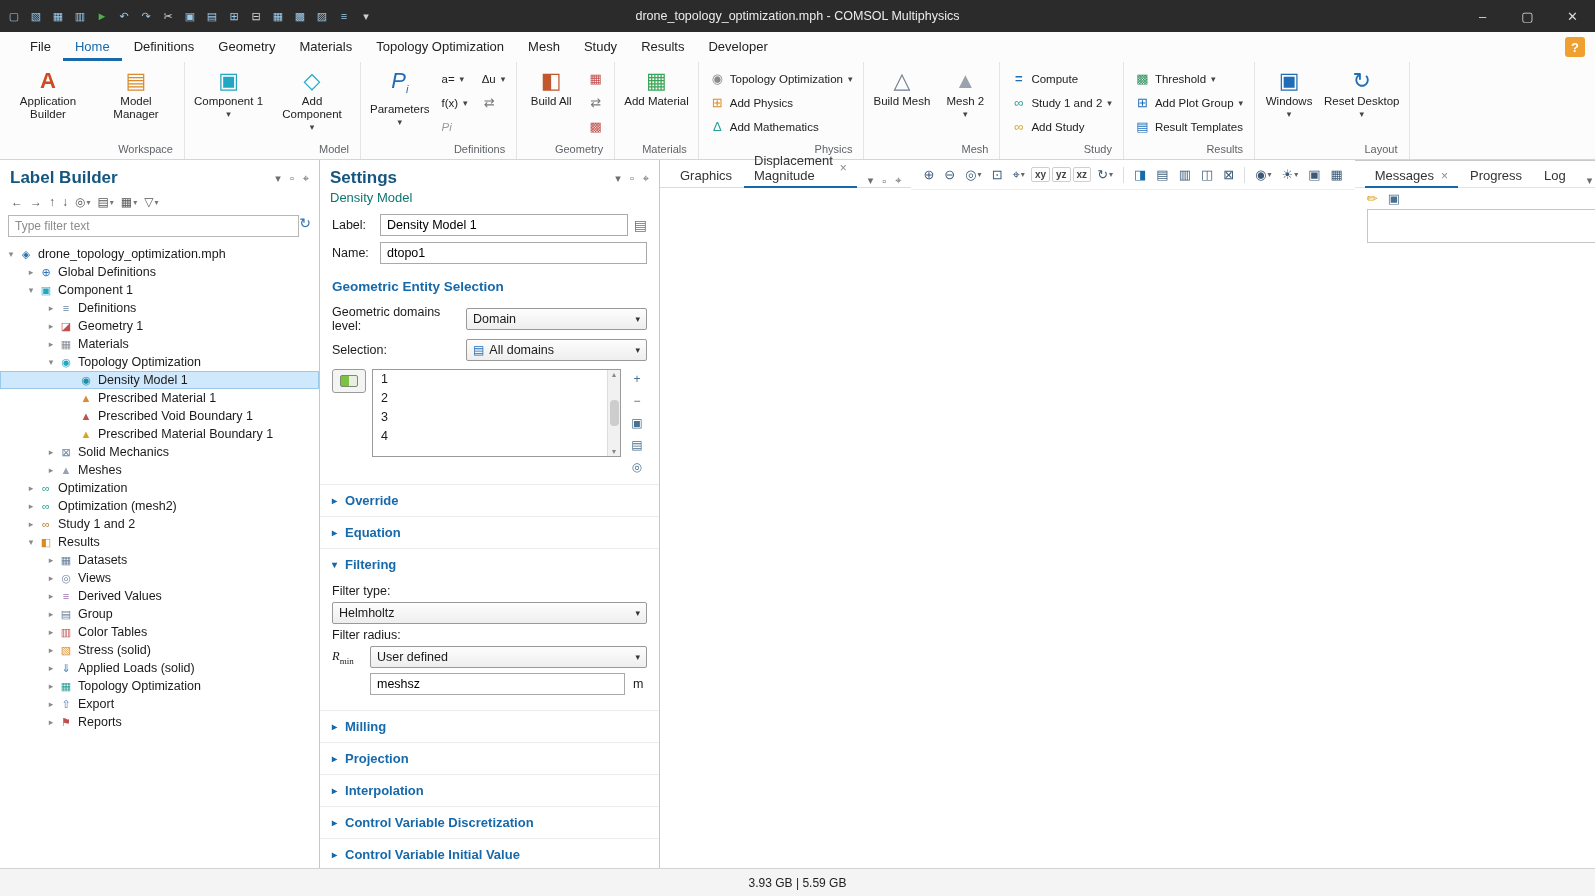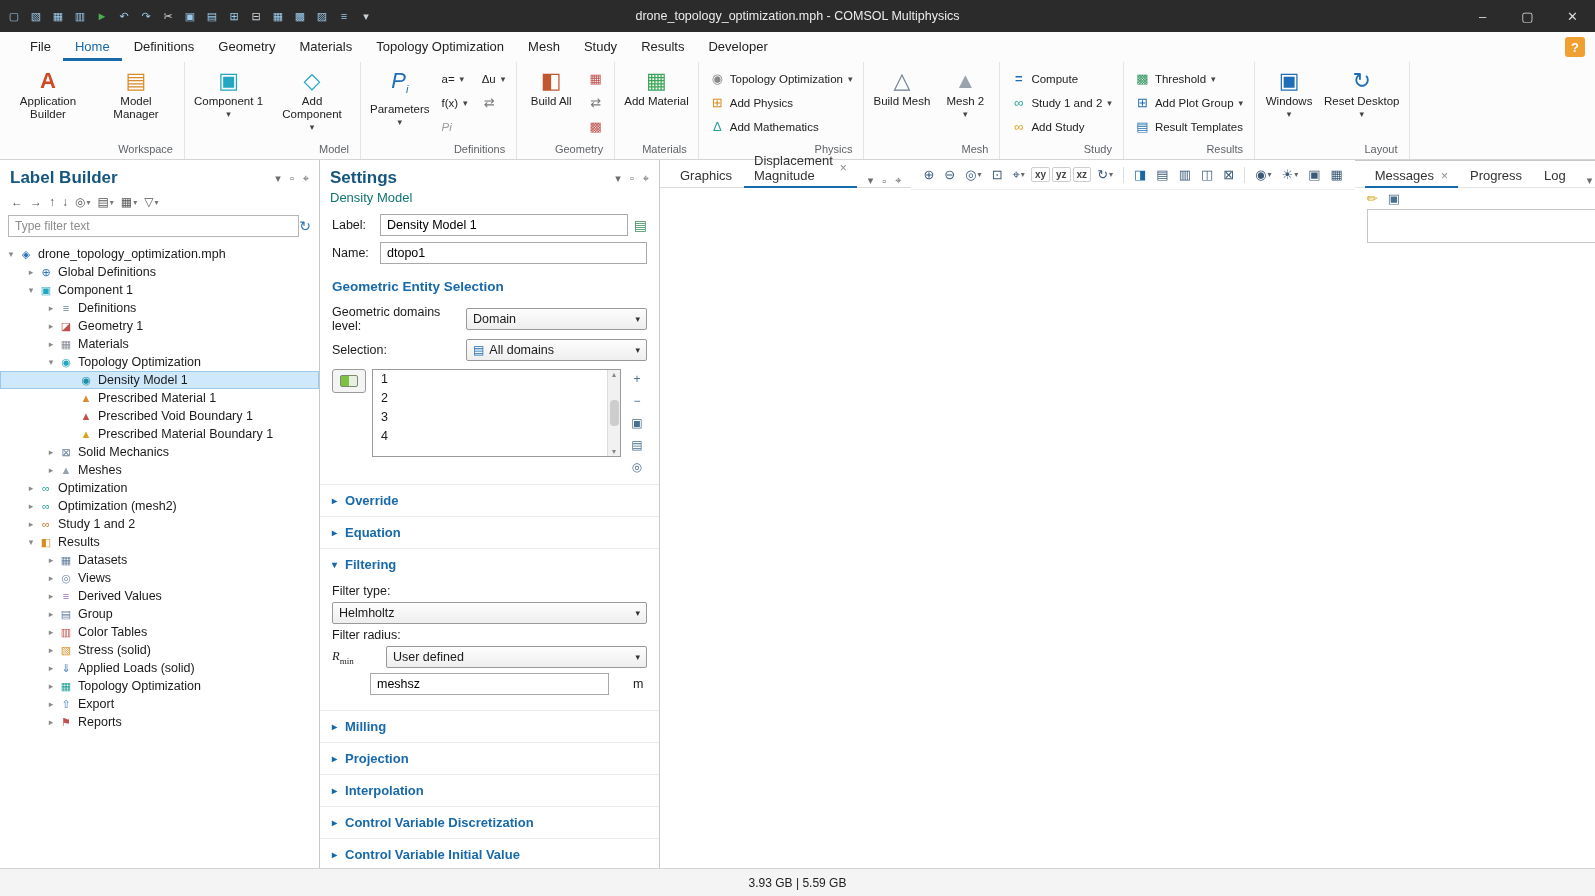--- a/index.html
+++ b/index.html
@@ -38,21 +38,21 @@
 .main{flex:1;display:flex;min-height:0}
 .panel-title{font-size:17px;font-weight:700;color:#14567f;flex:1;white-space:nowrap}
 .phead{display:flex;align-items:center;padding:8px 10px 2px}
 .phead-ic{color:#6d6d6d;font-size:11px;margin-left:9px;cursor:default}
 
 
 .mb-panel{width:320px;flex:0 0 320px;border-right:1px solid #c8c8c8;display:flex;flex-direction:column;background:#fff}
 .mb-toolbar{display:flex;align-items:center;gap:1px;padding:3px 8px 2px}
 .mtb{color:#555;font-size:12px;padding:2px 3px;display:flex;align-items:center;gap:1px;cursor:default}
 .mtb .c{font-size:8px;color:#777}
-.mb-filter{display:flex;align-items:center;gap:0;padding:2px 8px 6px}
+.mb-filter{display:flex;align-items:flex-start;gap:0;padding:2px 8px 6px}
 .mb-filter input{flex:1;height:22px;border:1px solid #b6b6b6;padding:0 6px;font-size:12px;color:#333;outline:none}
 .mb-filter input::placeholder{color:#8c8c8c}
 .refresh{color:#2e74b5;font-size:14px}
 .tree{flex:1;overflow:hidden;padding-top:2px}
 .trow{display:flex;align-items:center;height:18px;white-space:nowrap;cursor:default}
 .trow.sel{background:#cfe8fb;box-shadow:inset 0 0 0 1px #9ac9ea}
 .twisty{width:14px;color:#8a8a8a;font-size:9px;text-align:center;flex:0 0 14px}
 .ticon{width:16px;text-align:center;font-size:11px;margin-right:4px;flex:0 0 16px}
 .tlabel{font-size:12.5px}
 
@@ -76,21 +76,21 @@
 .lb-items{flex:1;padding-top:1px}
 .lbitem{font-size:12.5px;padding:1px 8px;height:19px}
 .lb-scroll{width:13px;background:#f1f1f1;border-left:1px solid #dcdcdc;display:flex;flex-direction:column;align-items:center;justify-content:space-between;padding:1px 0;font-size:7px;color:#888}
 .lb-thumb{width:9px;height:26px;background:#cdcdcd;border-radius:4px}
 .lb-btns{display:flex;flex-direction:column;gap:4px;padding-top:1px}
 .lbb{width:20px;height:18px;display:flex;align-items:center;justify-content:center;color:#49708f;font-size:12px;cursor:default}
 .sec{display:flex;align-items:center;gap:8px;border-top:1px solid #ececec;padding:8px 12px;color:#1769aa;font-weight:700;font-size:13px;cursor:default}
 .sec .chev{font-size:10px;color:#1769aa}
 .filter-body{padding:0 12px 10px}
 .flabel{display:block;font-size:12.5px;margin:4px 0 4px}
-.rrow2{display:flex;align-items:center;gap:24px;margin-bottom:5px}
+.rrow2{display:flex;align-items:center;gap:8px;margin-bottom:5px}
 .rmin{width:30px;flex:0 0 30px;font-size:12.5px;font-family:"Liberation Serif",serif;font-style:italic}
 .rmin sub{font-size:9px;font-style:normal}
 .rrow2 input{flex:1;height:22px;border:1px solid #a9a9a9;padding:0 6px;font-size:12.5px;outline:none}
 .unit{width:14px;font-size:12.5px}
 .indent{padding-left:38px}
 
 
 .right-col{flex:1;display:flex;flex-direction:row;min-width:0;background:#fff}
 .gtabs{height:28px;flex:0 0 28px;display:flex;align-items:flex-end;gap:2px;padding-left:10px;border-bottom:1px solid #dcdcdc}
 .gtab{padding:4px 10px 3px;font-size:13px;color:#333;display:flex;gap:7px;align-items:center;border-bottom:2px solid transparent;margin-bottom:-1px;cursor:default}

